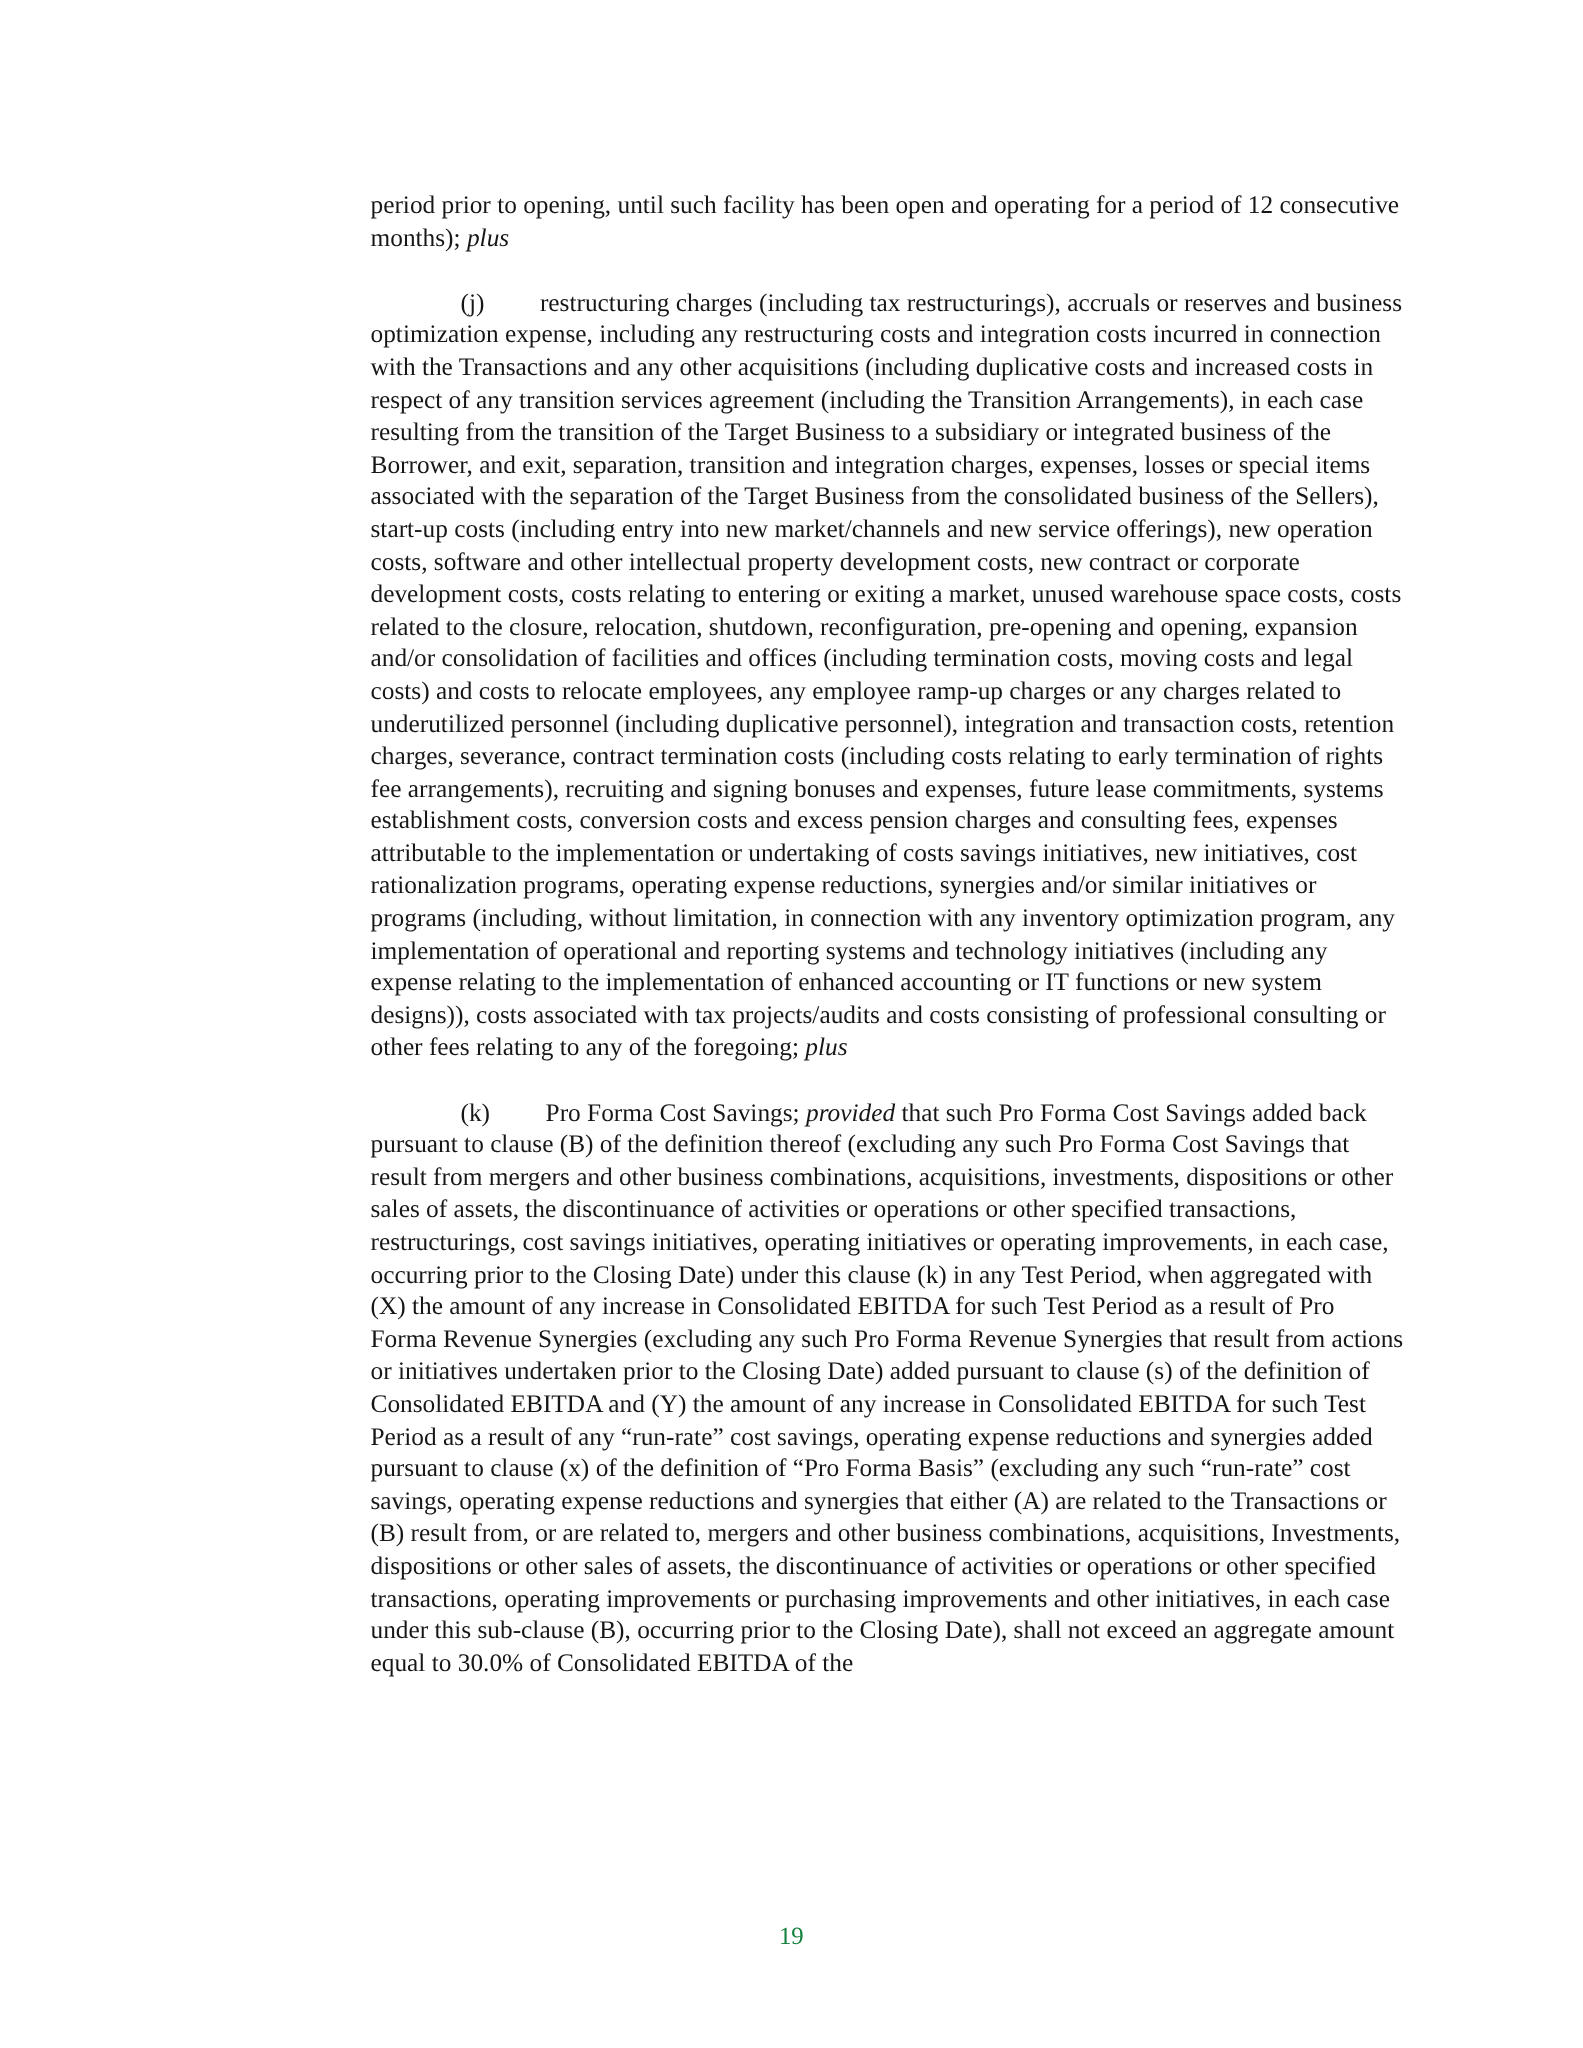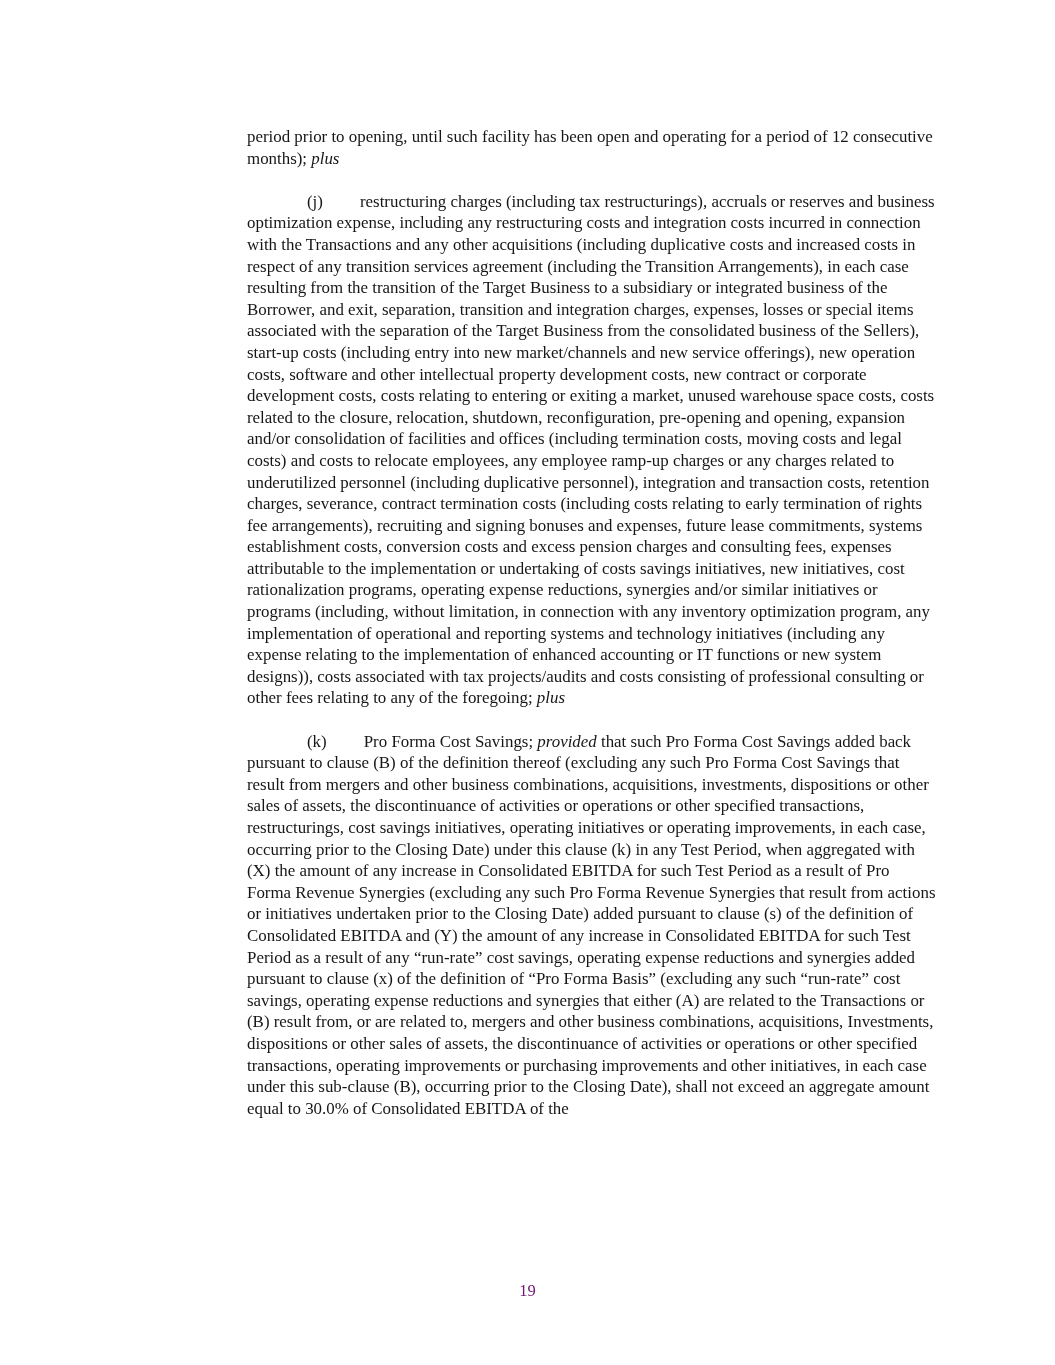--- a/index.html
+++ b/index.html
@@ -38,21 +38,21 @@
   .italic {
     font-style: italic;
   }
   .page-number {
     position: absolute;
     left: 0;
     width: 1055px;
     top: 1281px;
     text-align: center;
     font-size: 16.5px;
-    color: #701a75;
+    color: #15803d;
   }
 </style>
 </head>
 <body>
 
 <div class="page">
   <div class="content">
 
     <p>
       <span>period prior to opening, until such facility has been open and operating for a period of 12 consecutive months); </span><span class="italic">plus</span>

